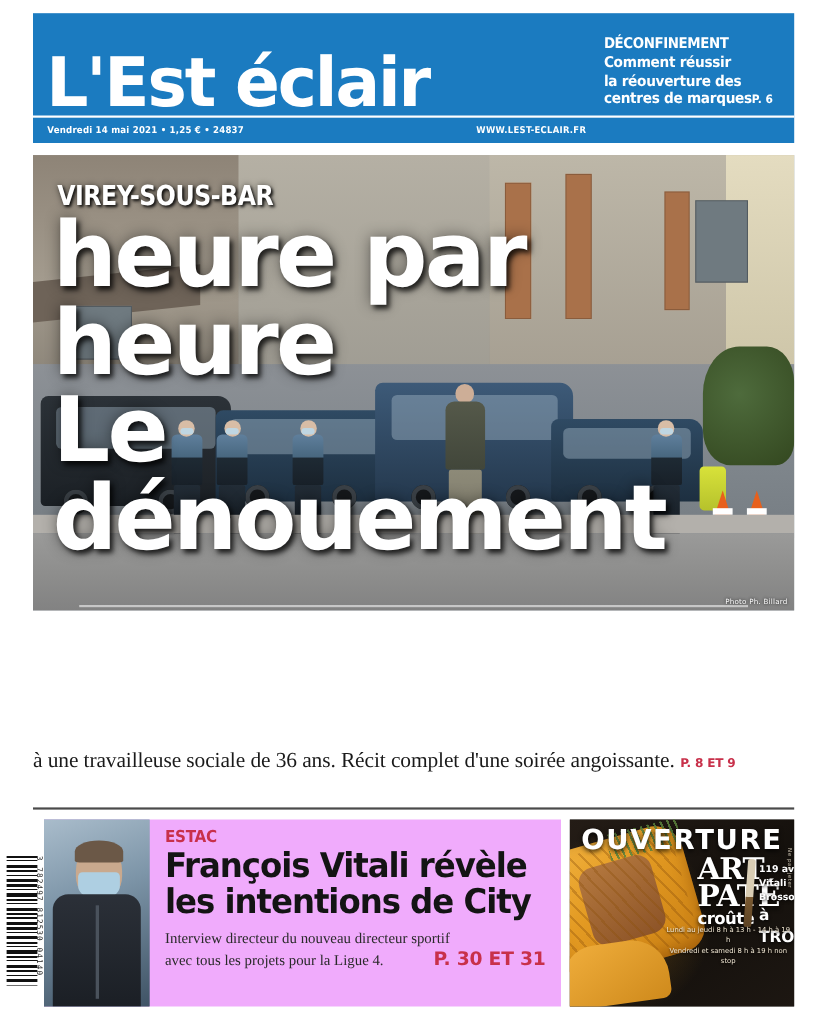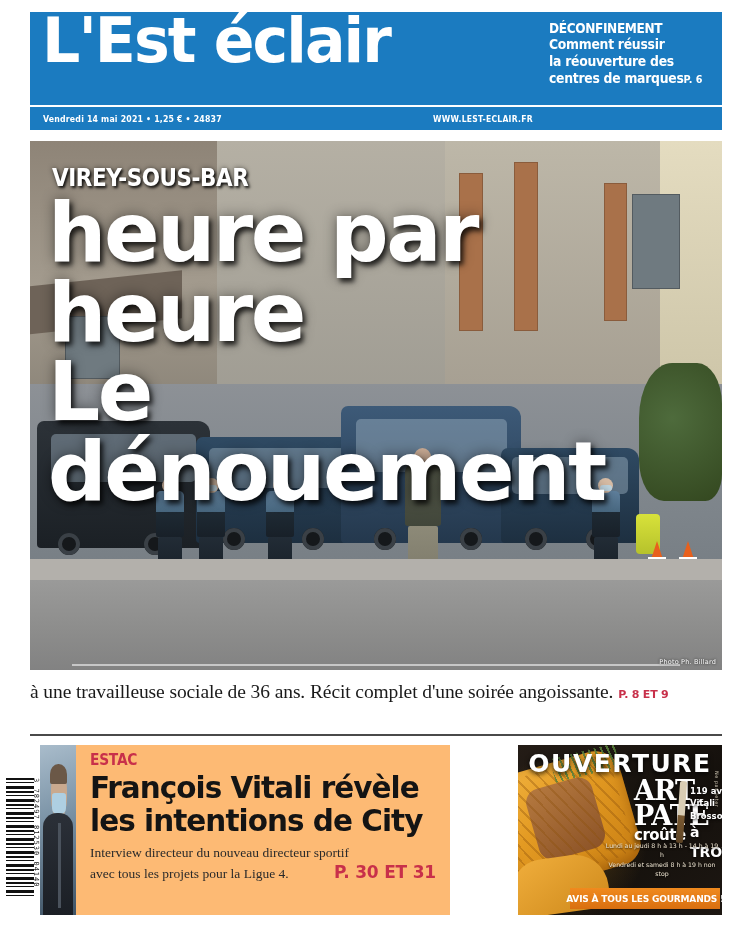--- a/index.html
+++ b/index.html
@@ -19,21 +19,21 @@
   
   .masthead {
     position: absolute; left: 30px; top: 12px;
     width: 692px; height: 118px;
     background: #1b7bc0;
     display: flex; flex-direction: column;
   }
   .masthead-top {
     flex: 1 1 auto;
     display: flex;
-    align-items: flex-start;
+    align-items: flex-end;
     min-height: 0;
   }
   .logo-zone {
     width: 468px;
     display: flex; align-items: center;
     padding-left: 12px;
     overflow: hidden;
   }
   .logo-text {
     color: #ffffff;
@@ -147,21 +147,21 @@
     font-family: "DejaVu Sans", sans-serif;
     font-weight: bold;
     font-size: 8.5px;
     letter-spacing: 0.3px;
     white-space: nowrap;
   }
 
   
   .lead {
     position: absolute; left: 30px; top: 141px;
-    width: 692px; height: 529px;
+    width: 692px; height: 414px;
     overflow: hidden;
     background: #8e9498;
   }
   
   .ph-sky {
     position: absolute; left: 0; top: 0; width: 100%; height: 48%;
     background: linear-gradient(180deg, #b6b2a8 0%, #a9a59b 30%, #9d9b93 70%, #8f8f8b 100%);
   }
   .ph-bldL {
     position: absolute; left: 0; top: 0; width: 27%; height: 50%;
@@ -385,22 +385,22 @@
     writing-mode: vertical-rl;
     font-family: "DejaVu Sans Mono", monospace;
     font-size: 7px;
     color: #222;
     letter-spacing: 1px;
     white-space: nowrap;
   }
 
   .estac-block {
     position: absolute; left: 40px; top: 745px;
-    width: 410px; height: 170px;
-    background: #fdba74;
+    width: 470px; height: 170px;
+    background: #f0abfc;
     display: flex;
   }
   .estac-photo {
     width: 128px; height: 100%;
     position: relative; overflow: hidden;
     background: linear-gradient(180deg, #8fa8bb 0%, #6d8599 45%, #4f6374 100%);
   }
   .ep-bg {
     position: absolute; inset: 0;
     background: linear-gradient(160deg, #a9bccb 0%, #7d95a8 40%, #3f5365 100%);
@@ -794,20 +794,17 @@
       <div>Vitali</div>
       <div>Brossolette</div>
       <div class="city">à TROYES</div>
     </div>
 
     <div class="ad-hours">
       <div>Lundi au jeudi 8 h à 13 h - 14 h à 19 h</div>
       <div>Vendredi et samedi 8 h à 19 h non stop</div>
     </div>
 
-    <div class="ad-banner">
-      <span>AVIS À TOUS LES GOURMANDS !</span>
-    </div>
 
     <div class="ad-vert">Ne pas jeter</div>
   </div>
 
 </div>
 
 </body></html>

